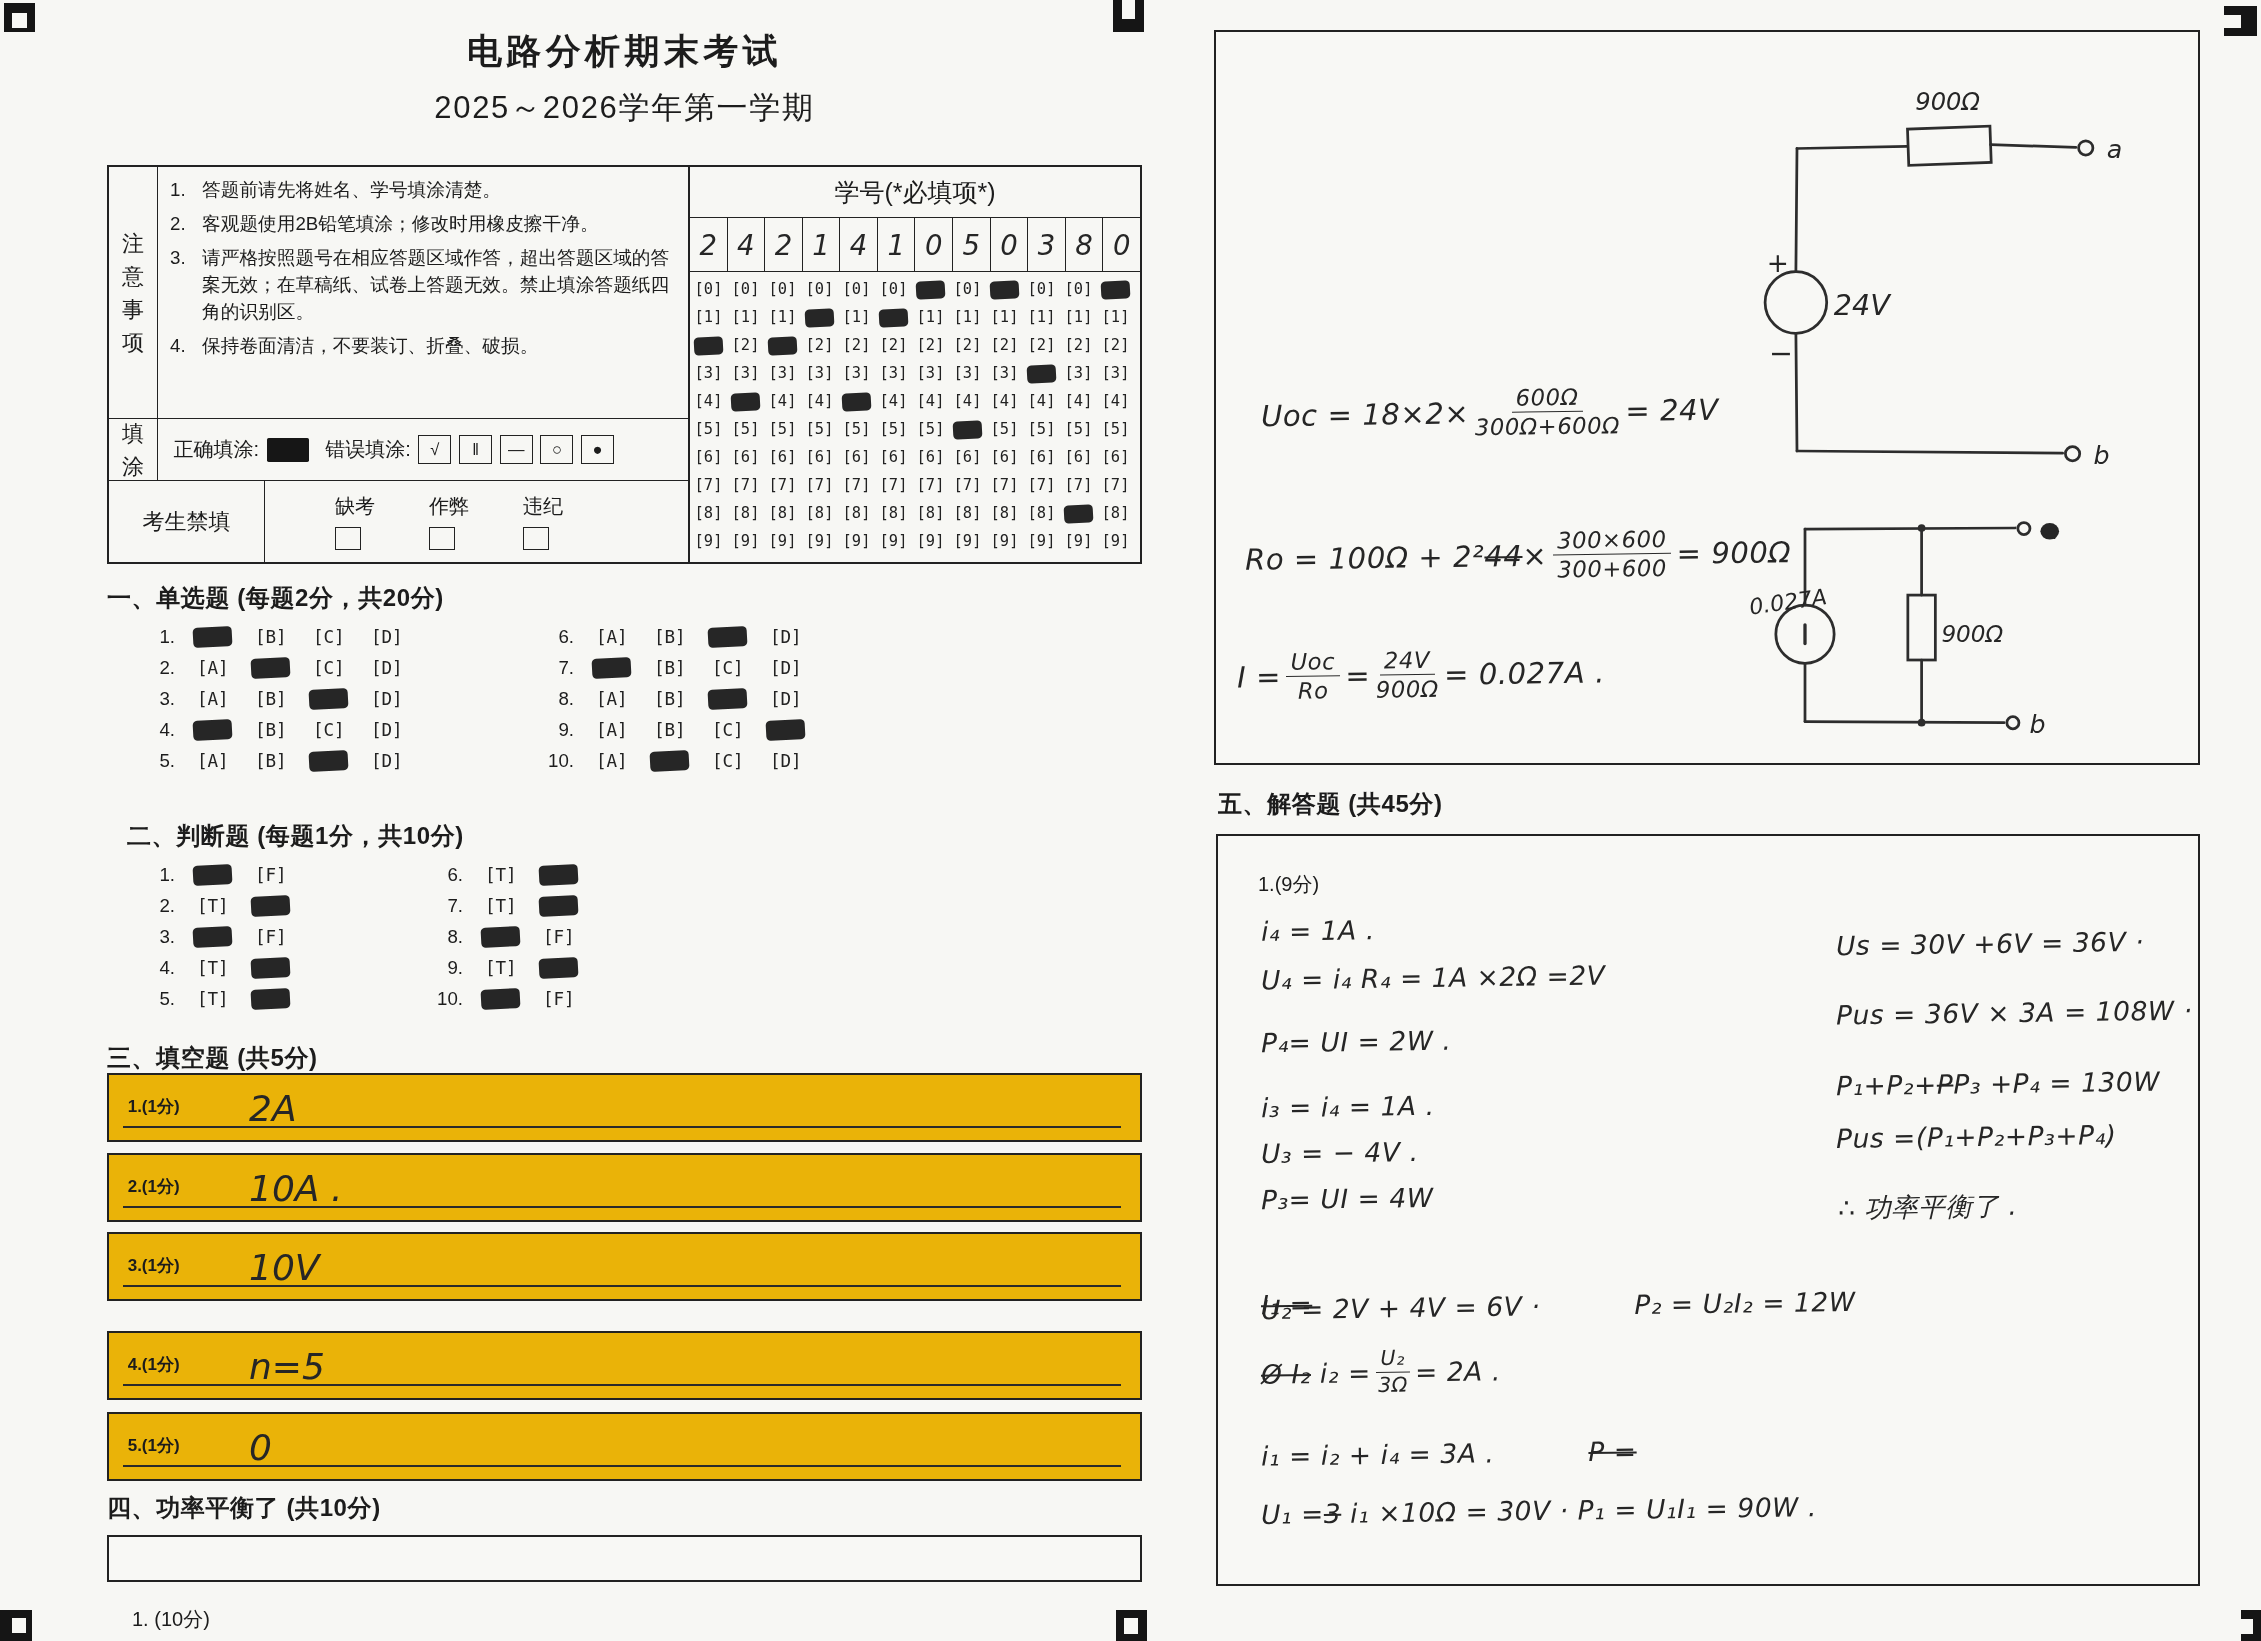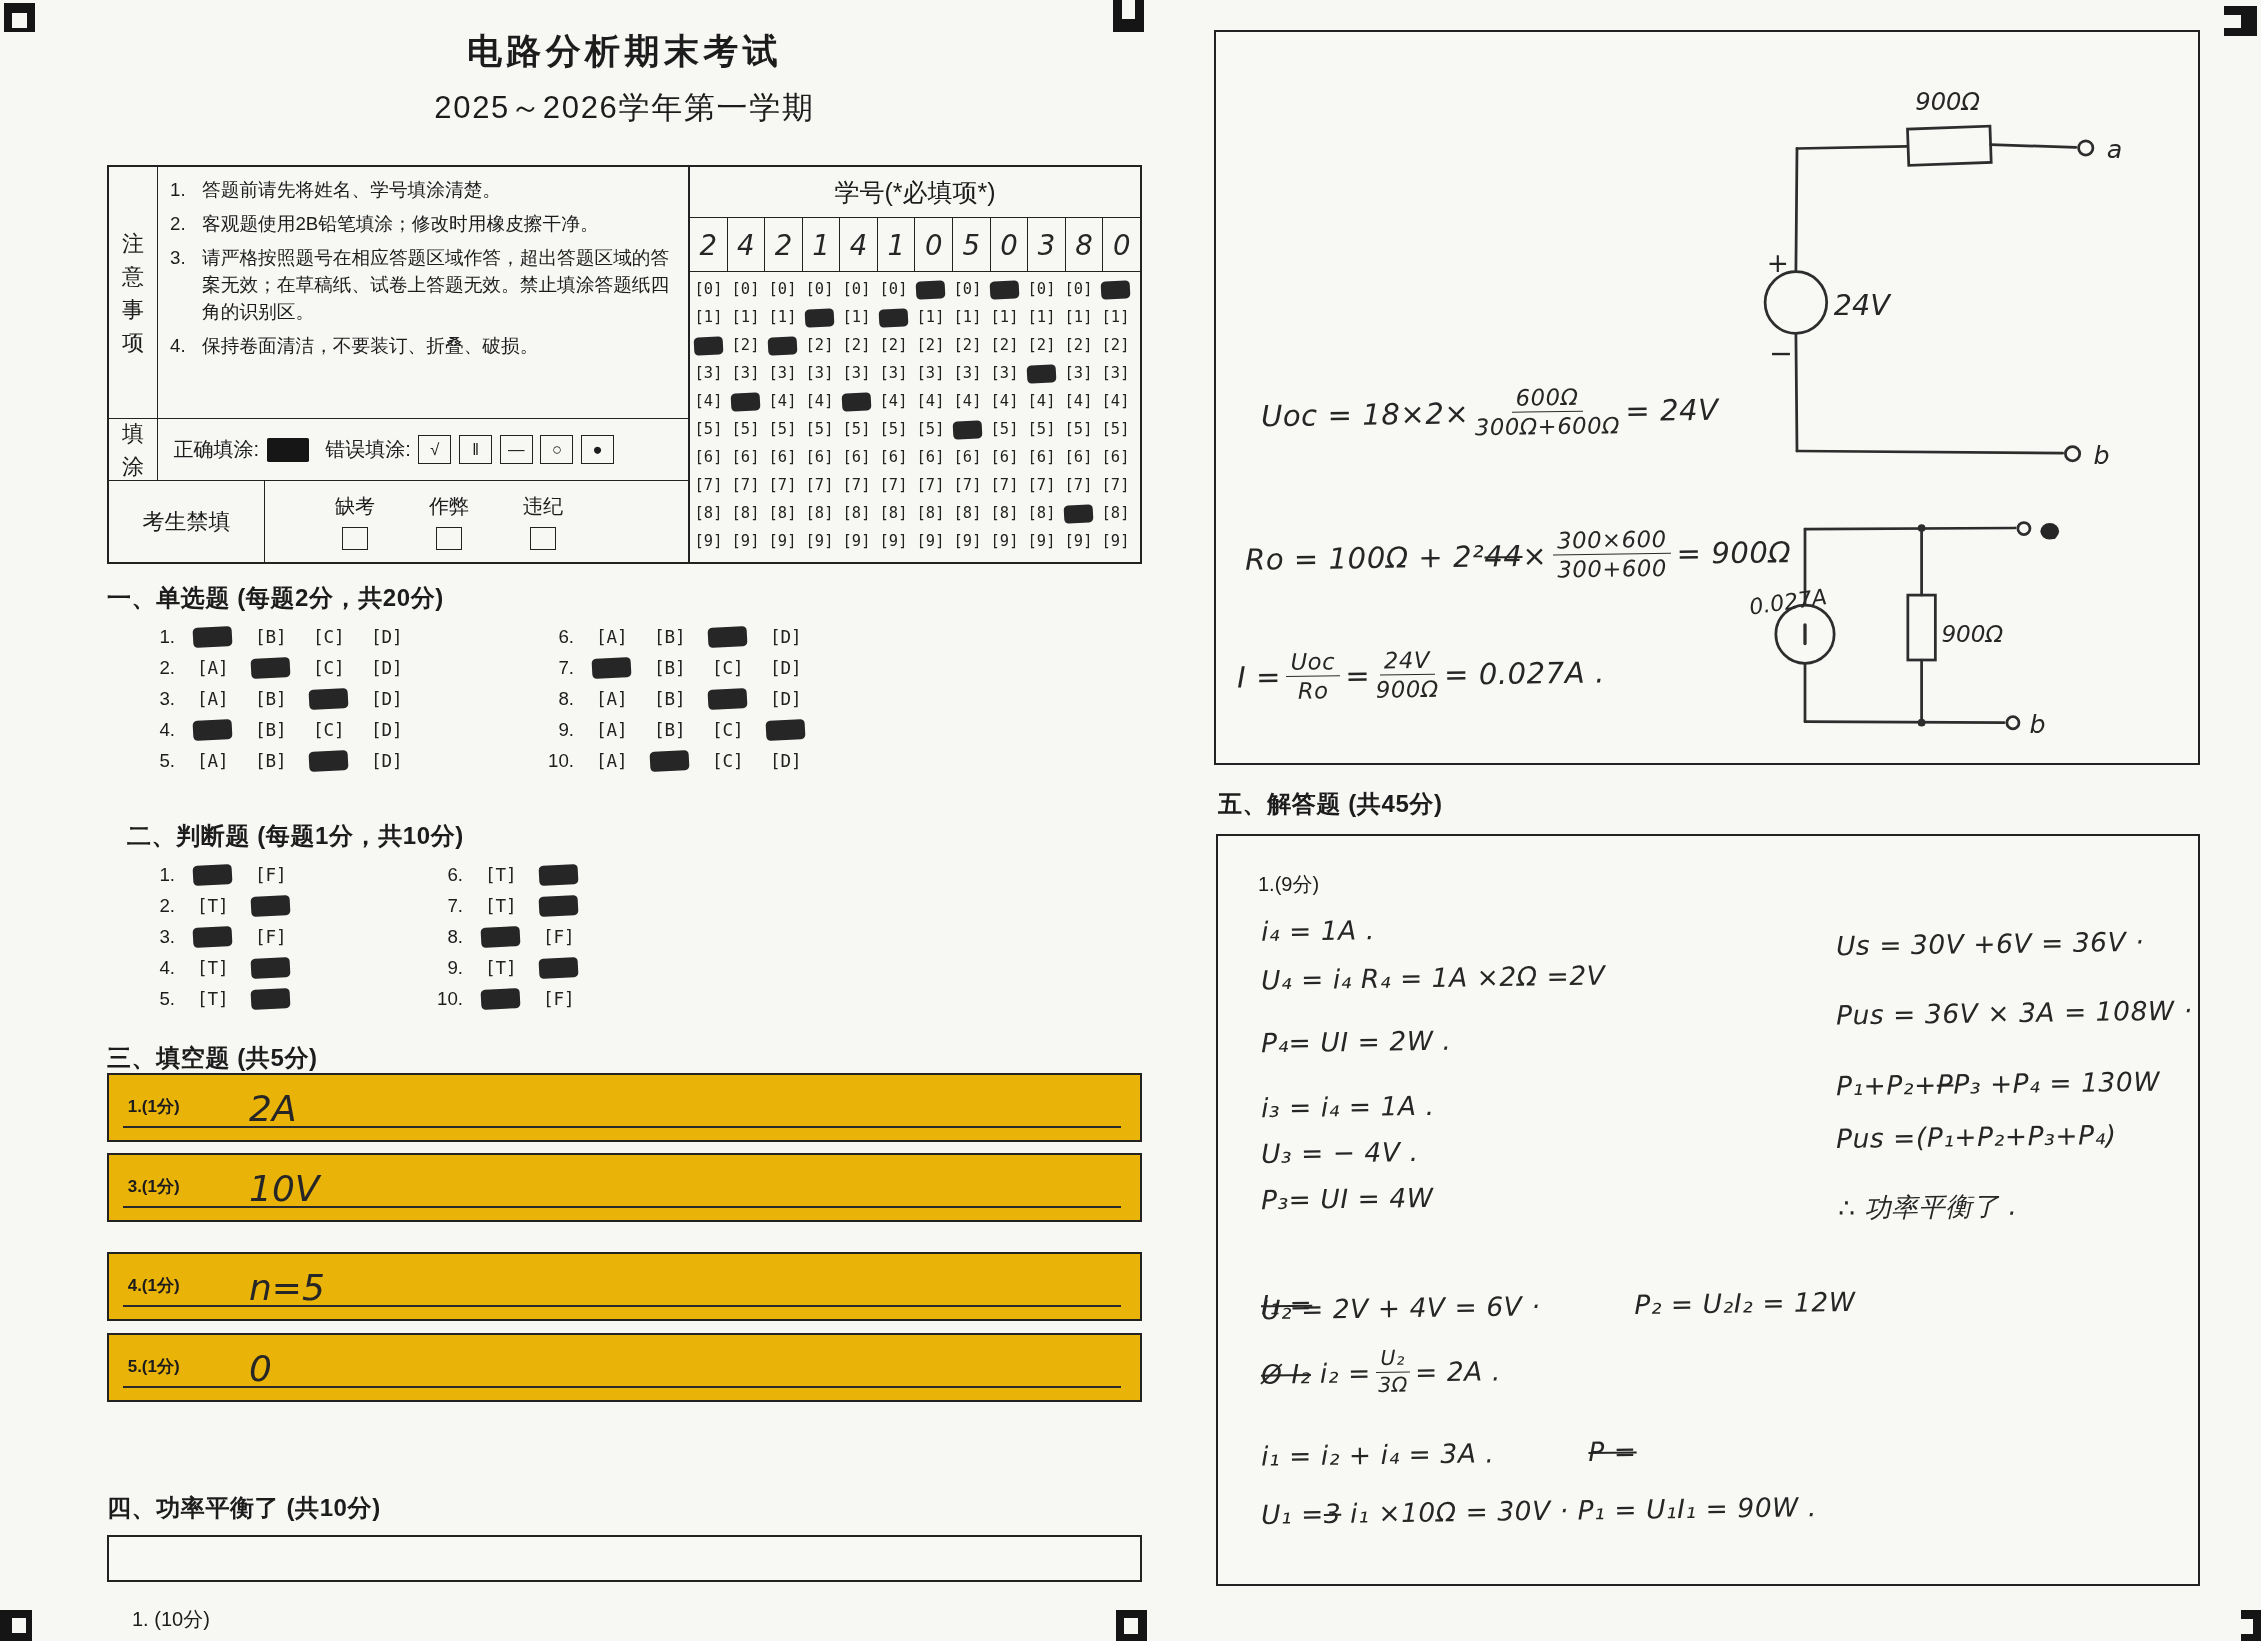--- a/index.html
+++ b/index.html
@@ -32,21 +32,21 @@
   .note-item{display:flex;margin-bottom:7.7px;}
   .note-num{width:32px;flex:none;}
   .note-txt{flex:1;}
   .fill-content{flex:1;display:flex;align-items:center;padding-left:15.4px;font-size:20px;}
   .fill-swatch{display:inline-block;width:42px;height:24px;background:#161616;margin:0 16.5px 0 7.7px;border-radius:1.7px;}
   .mark-box{display:inline-flex;align-items:center;justify-content:center;width:31px;height:27.5px;
             border:1.7px solid #222;margin-left:7.7px;font-size:16.5px;}
   .forb-label{width:155px;display:flex;align-items:center;justify-content:center;font-size:22px;
               border-right:1.7px solid #222;}
   .forb-content{flex:1;display:flex;gap:54px;padding-left:70px;align-items:center;}
-  .forb-group{display:flex;flex-direction:column;align-items:center;gap:6.6px;font-size:20px;}
+  .forb-group{display:flex;flex-direction:column;align-items:flex-start;gap:6.6px;font-size:20px;}
   .forb-box{width:24px;height:21px;border:1.7px solid #222;background:#f7f7f4;}
   
   .sid{position:absolute;left:688px;top:165px;width:454px;height:399px;border:2.2px solid #222;
        box-sizing:border-box;display:flex;flex-direction:column;}
   .sid-header{height:50px;display:flex;align-items:center;justify-content:center;font-size:25px;
               border-bottom:1.7px solid #222;}
   .sid-digits{height:53px;display:flex;border-bottom:1.7px solid #222;}
   .sid-dcell{flex:1;border-right:1.1px solid #222;display:flex;align-items:center;justify-content:center;}
   .sid-dcell:last-child{border-right:none;}
   .sid-grid{flex:1;padding-top:3.3px;}
@@ -539,20 +539,25 @@
         <span class="q-opt">[F]</span>
       </div>
     </div>
 
   <div class="sec-h" style="left:107px;top:1042px;">三、填空题 (共5分)</div>
   <div class="blanks" id="blanks">
       <div class="blank-box" style="margin-bottom: 11px;">
         <span class="blank-label">1.(1分)</span>
         <div class="blank-line"></div>
         <span class="blank-ans hw hand-big">2A</span>
+      </div>
+      <div class="blank-box" style="margin-bottom: 10px;">
+        <span class="blank-label">2.(1分)</span>
+        <div class="blank-line"></div>
+        <span class="blank-ans hw hand-big">10A .</span>
       </div>
       <div class="blank-box" style="margin-bottom: 30px;">
         <span class="blank-label">3.(1分)</span>
         <div class="blank-line"></div>
         <span class="blank-ans hw hand-big">10V</span>
       </div>
       <div class="blank-box" style="margin-bottom: 12px;">
         <span class="blank-label">4.(1分)</span>
         <div class="blank-line"></div>
         <span class="blank-ans hw hand-big">n=5</span>

